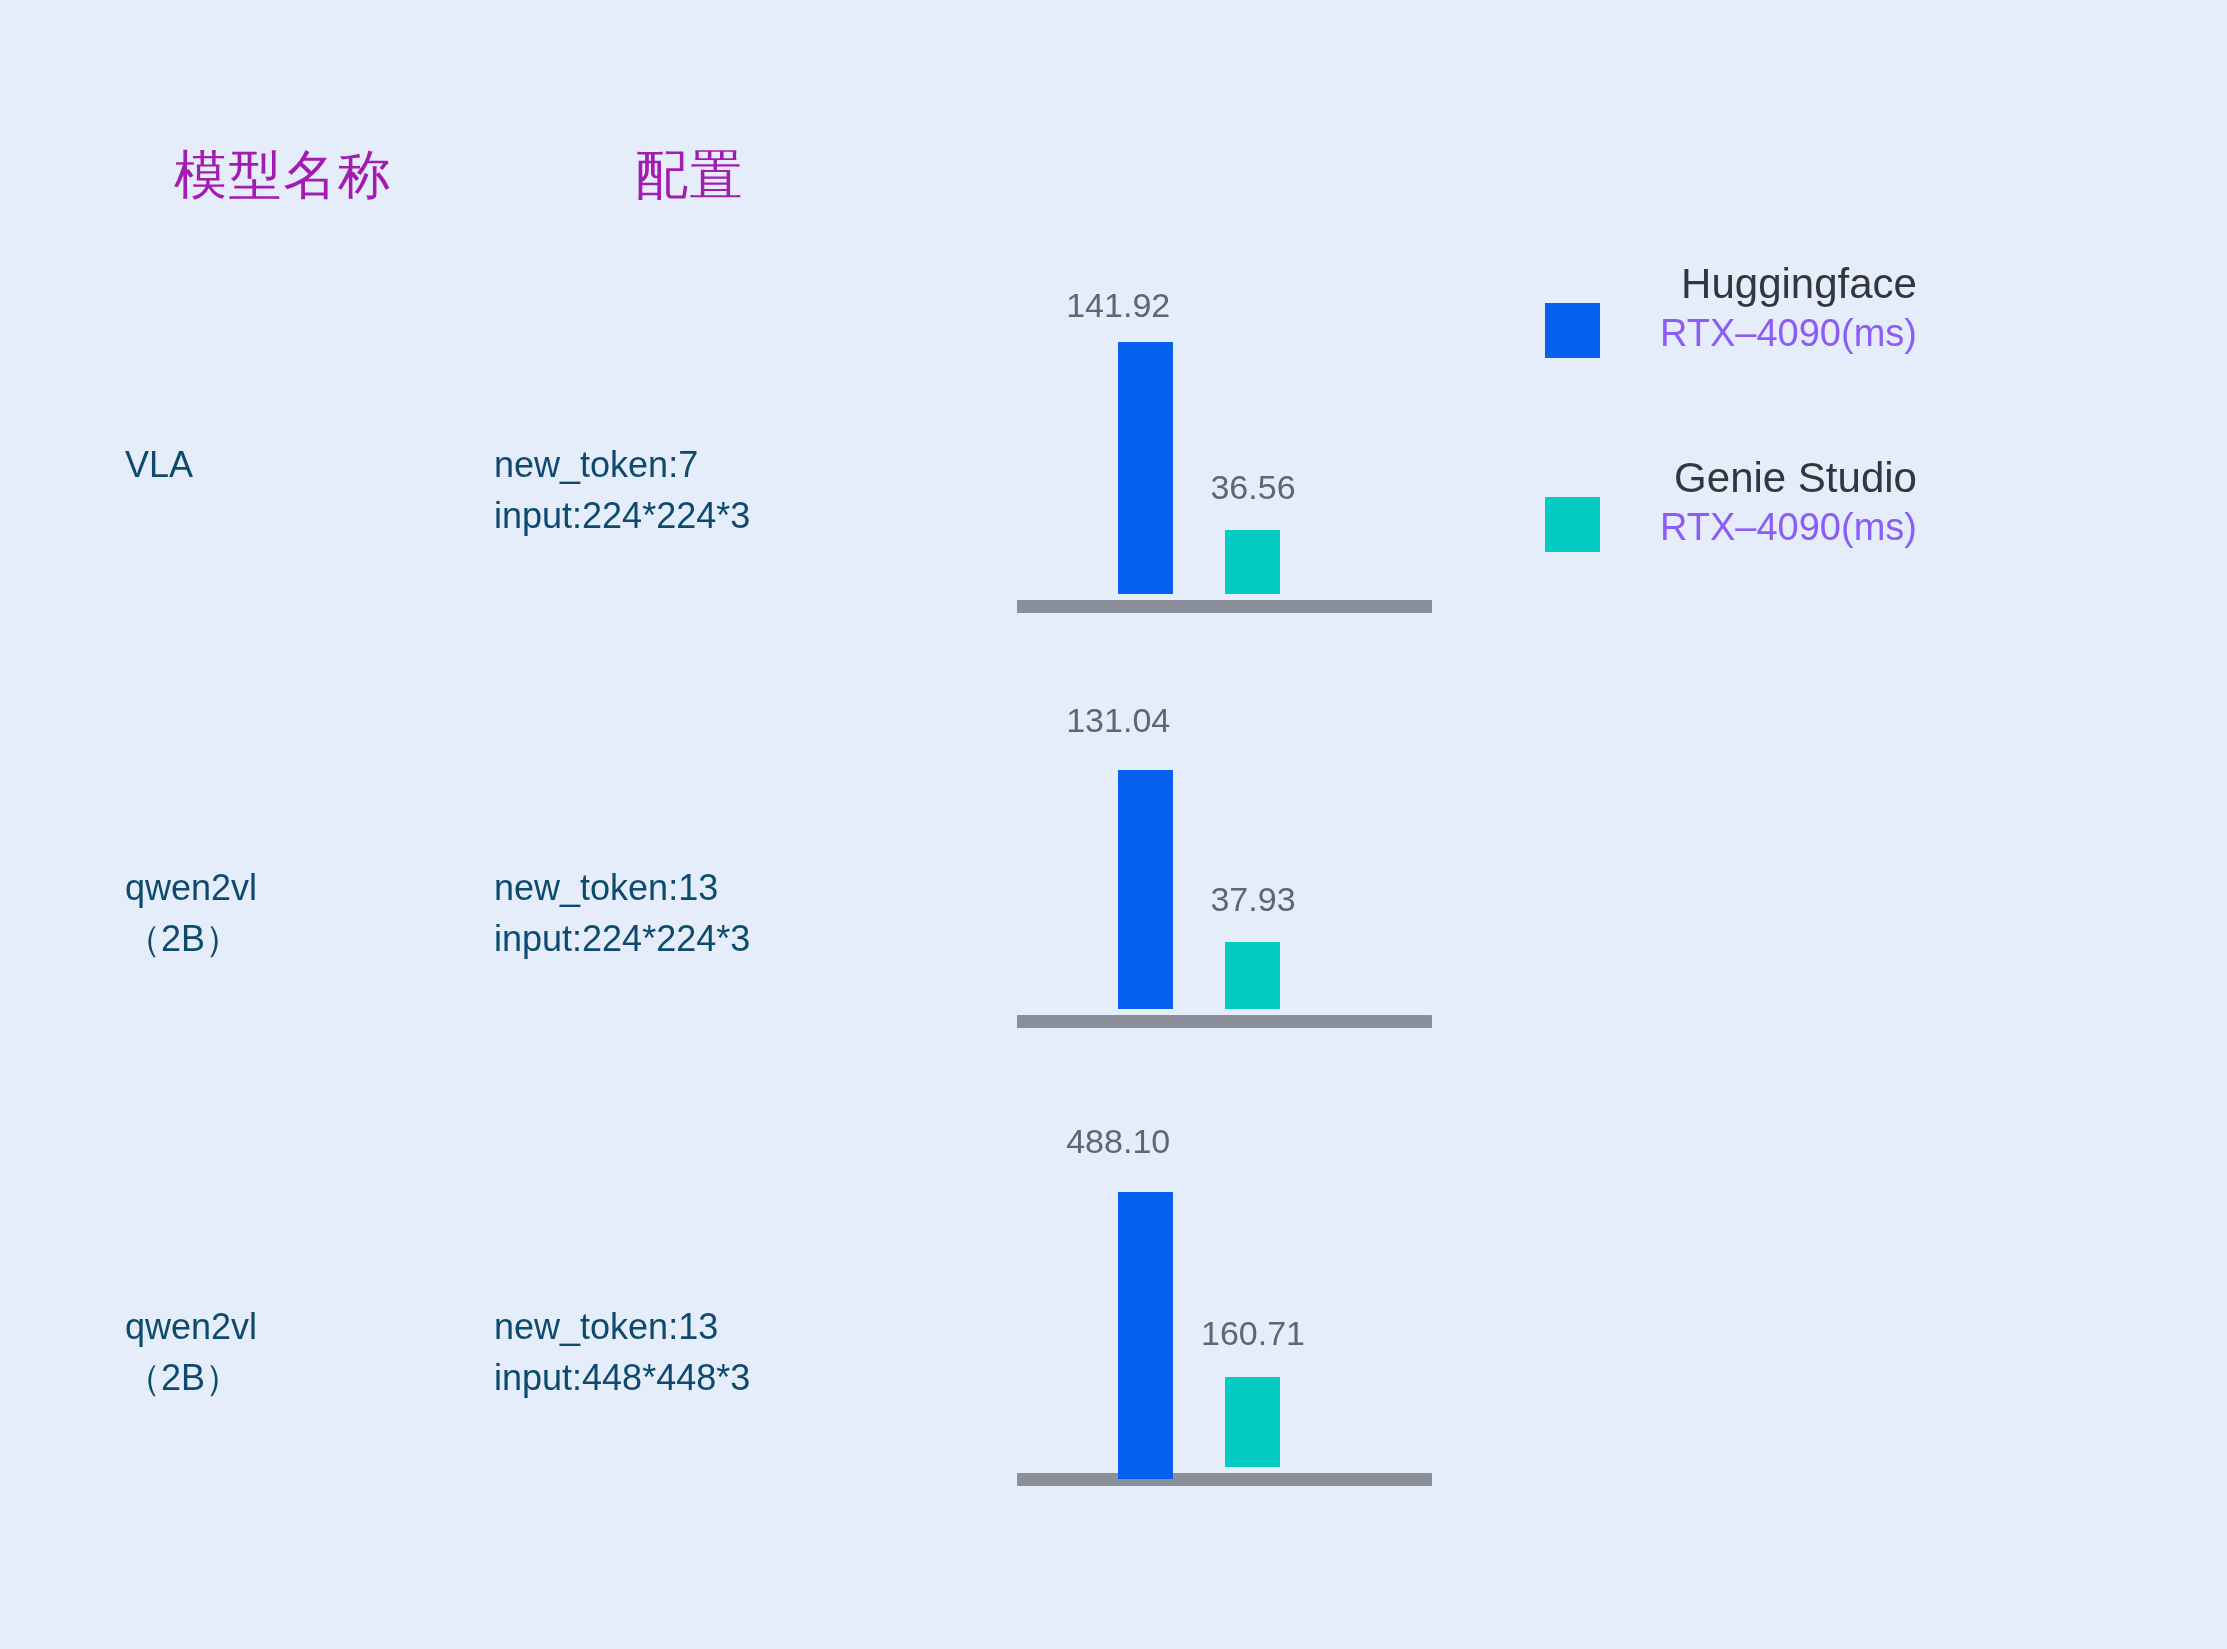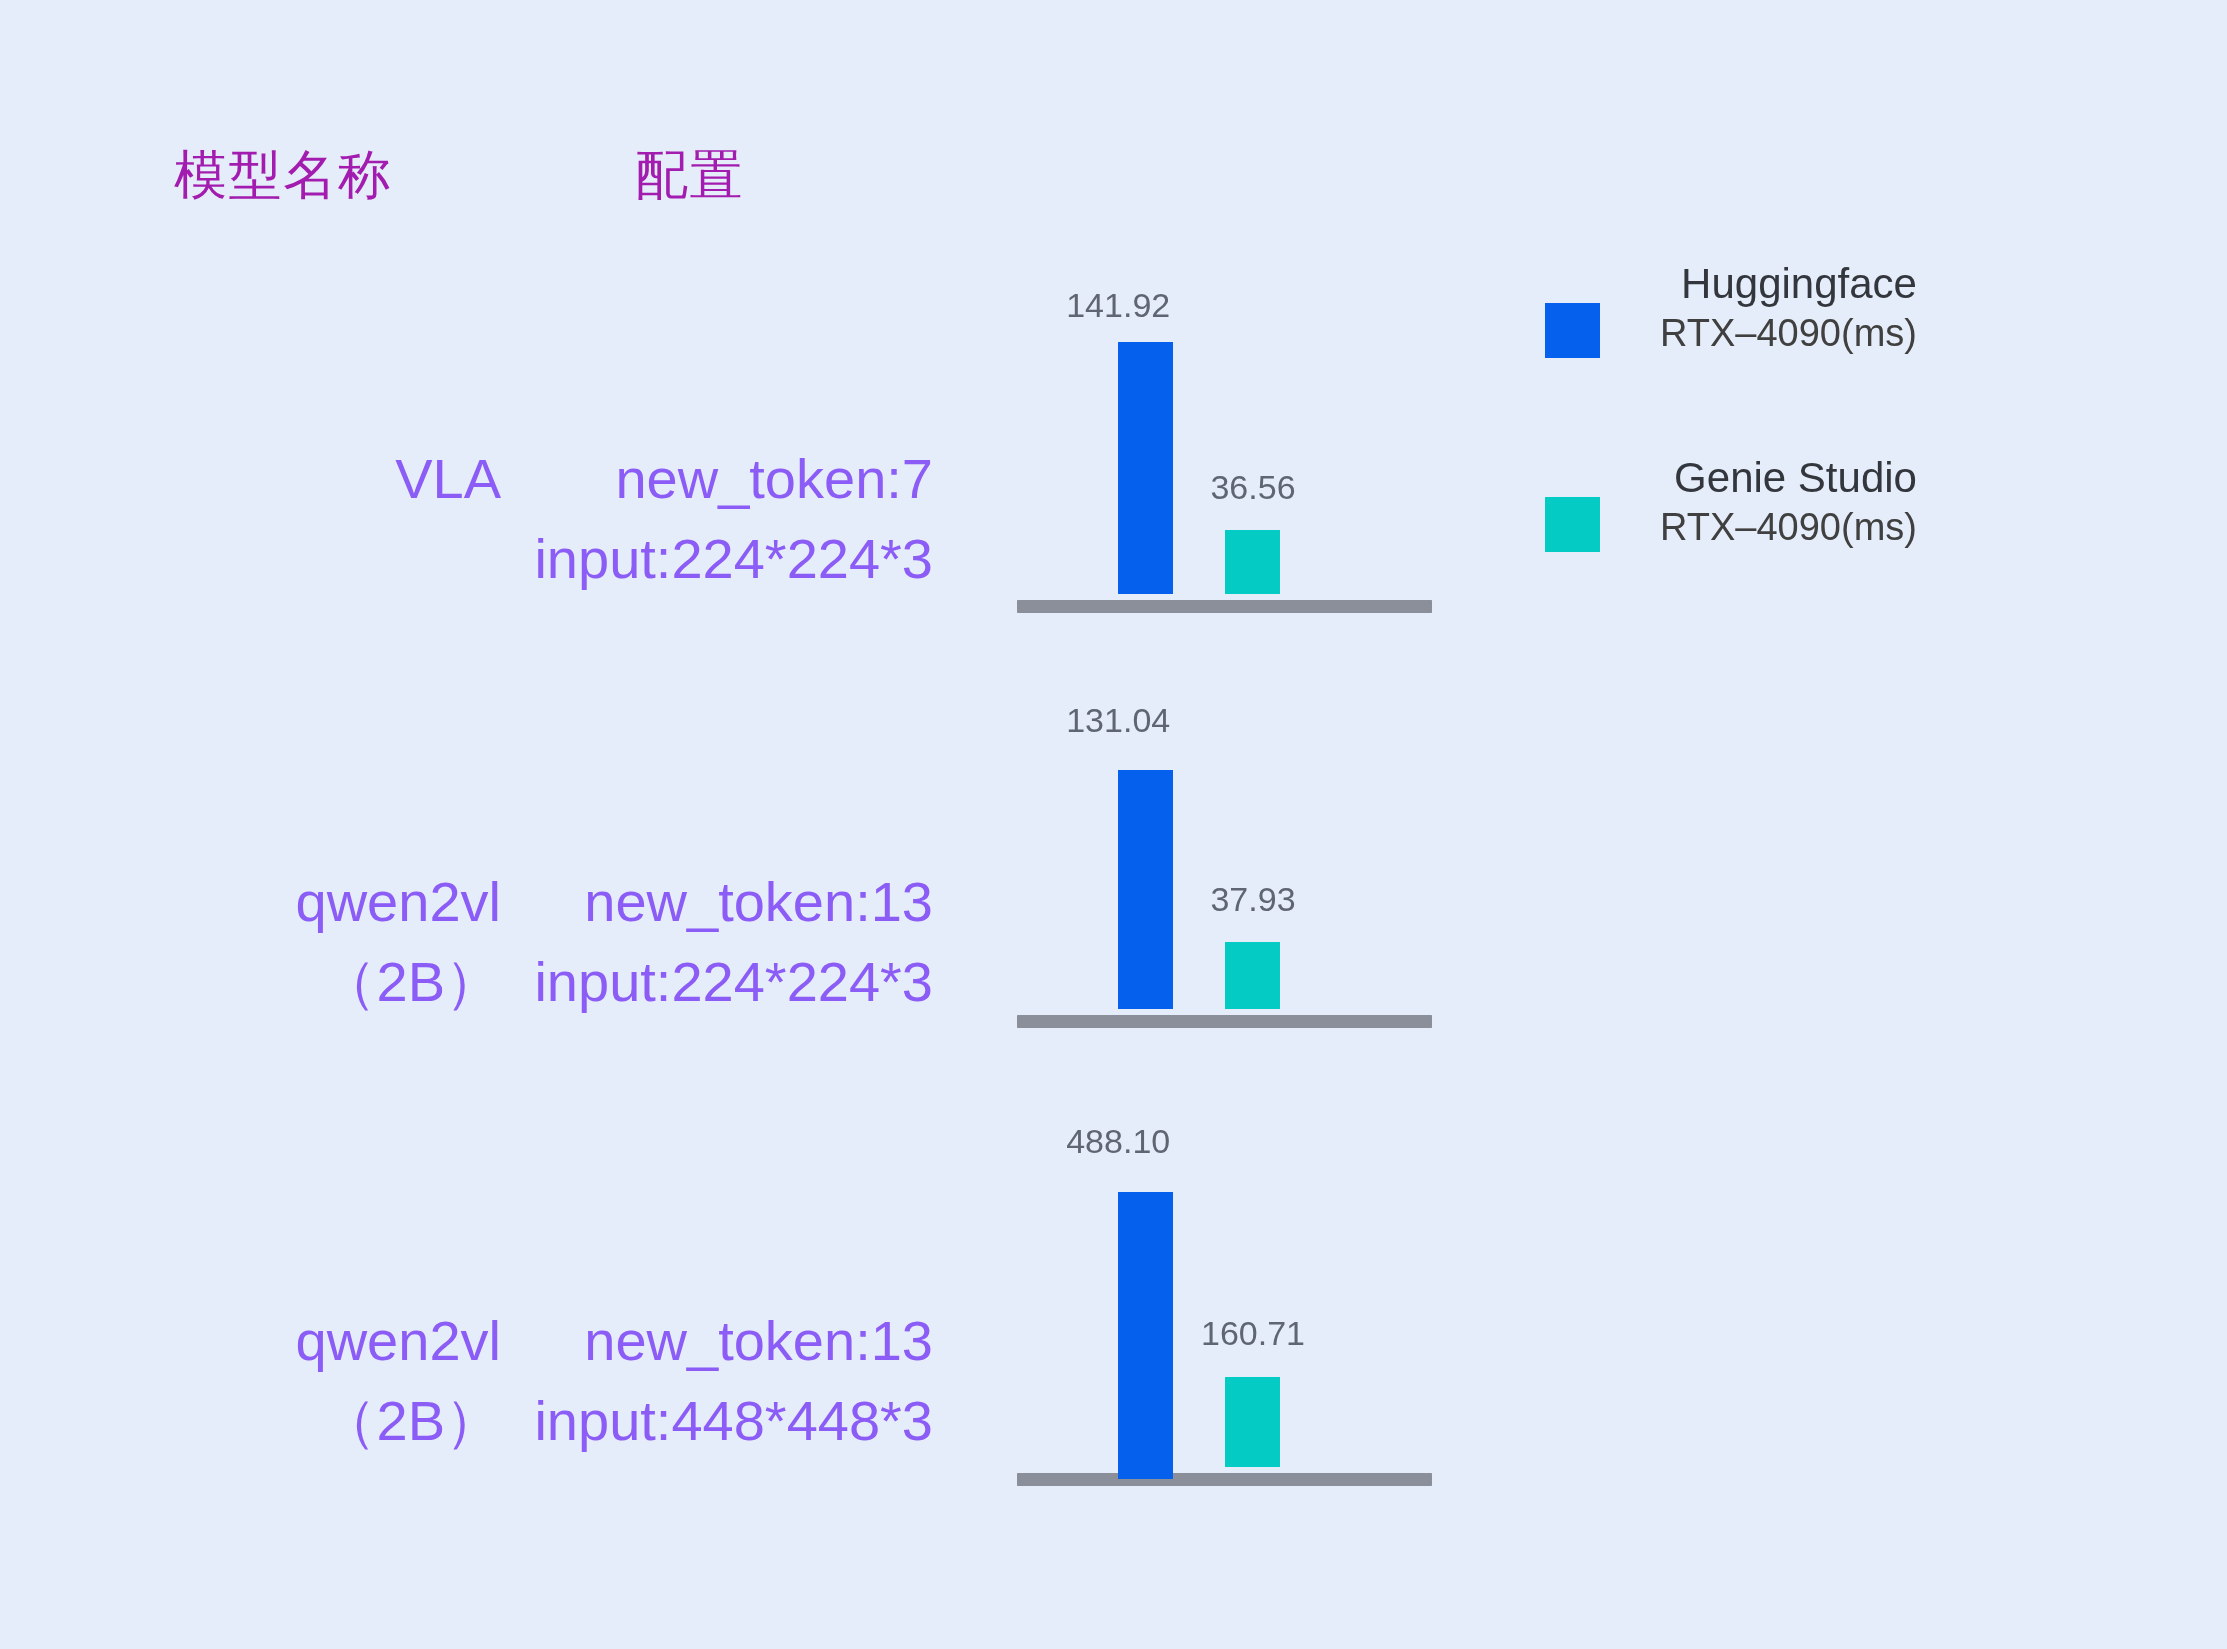--- a/index.html
+++ b/index.html
@@ -24,24 +24,24 @@
   #hdr-config{left:635px;top:140px;}
 
   
   .row{position:absolute;left:0;width:2227px;}
   #row-0{top:439px;}
   #row-1{top:862px;}
   #row-2{top:1301px;}
 
   .cell-model,.cell-config{
     position:absolute;
-    color:#8b5cf6;
-    font-size:56px;
+    color:#0c4a6e;
+    font-size:36px;
     line-height:1.42;
-    text-align:right;
+    text-align:left;
     white-space:nowrap;
   }
   .cell-model{left:125px;width:376px;}
   .cell-config{left:494px;width:439px;}
   .cell-line{display:block;}
 
   
   .chart{
     position:absolute;
     left:1017px;
@@ -98,21 +98,21 @@
   .legend-title{
     display:block;
     font-size:42px;
     color:#33373d;
     line-height:1.18;
     text-align:right;
   }
   .legend-sub{
     display:block;
     font-size:38px;
-    color:#404040;
+    color:#8b5cf6;
     line-height:1.28;
   }
 </style>
 </head>
 <body>
 
 <div class="canvas">
 
   <div class="col-header" id="hdr-model">模型名称</div>
   <div class="col-header" id="hdr-config">配置</div>

